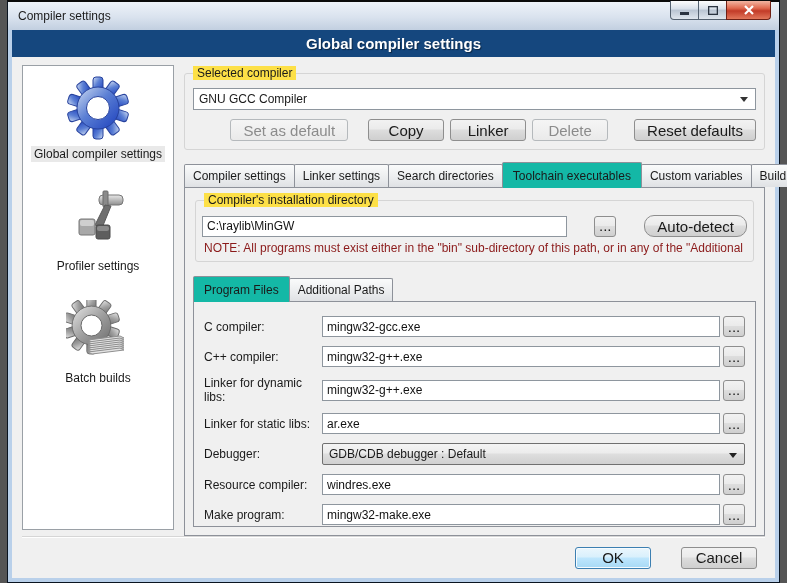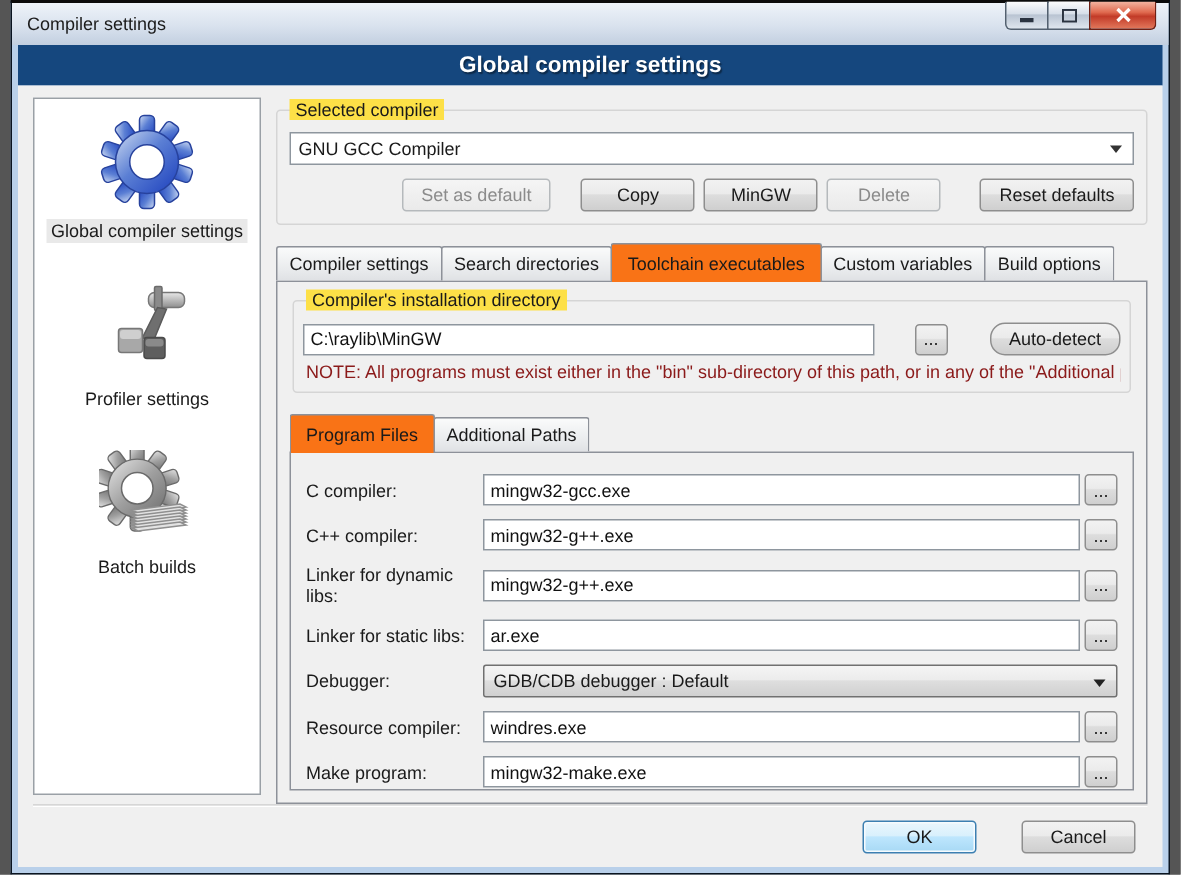--- a/index.html
+++ b/index.html
@@ -50,31 +50,31 @@
 
   .gb-compiler { margin-top:8px; padding:14px 8px 8px; }
   .combo { height:22px; background:#fff; border:1px solid #8e969e; display:flex; align-items:center;
     padding:0 22px 0 5px; position:relative; cursor:default; }
   .combo .chev { position:absolute; right:7px; top:8px; width:0; height:0;
     border-left:4px solid transparent; border-right:4px solid transparent; border-top:5px solid #333; }
 
   .btnrow { display:flex; justify-content:flex-end; align-items:center; margin-top:9px; }
   .btn { height:22px; padding:0 12px; border:1px solid #8e8e8e; border-radius:3px;
     background:linear-gradient(180deg,#f2f2f2 0%,#ebebeb 45%,#dddddd 50%,#cfcfcf 100%);
-    font-family:inherit; font-size:12px; color:#1a1a1a; cursor:default; }
+    font-family:inherit; font-size:15px; color:#1a1a1a; cursor:default; }
   .btn.disabled { color:#8b8b8b; border-color:#b5b9bc;
     background:linear-gradient(180deg,#f5f5f5,#eaeaea); }
   .gap-lg { width:20px; } .gap-sm { width:6px; } .gap-xl { width:26px; }
 
   
   .tabstrip { display:flex; align-items:flex-end; margin-top:12px; position:relative; z-index:2; }
   .tab { padding:4px 8px 4px; border:1px solid #8d9199; border-bottom:none; margin-right:-1px;
     background:linear-gradient(180deg,#fafbfb 0%,#e8eaec 70%,#dfe1e4 100%);
     border-radius:2px 2px 0 0; white-space:nowrap; cursor:default; }
-  .tab.active { background:#f97316; padding:6px 10px 5px; margin-bottom:-1px; z-index:3; position:relative; }
+  .tab.active { background:#14b8a6; padding:6px 10px 5px; margin-bottom:-1px; z-index:3; position:relative; }
   .tabspacer { flex:1; }
 
   .tabpanel { flex:1; border:1px solid #8d9199; background:#f0f0f0; padding:12px 8px 8px; display:flex; flex-direction:column; min-height:0; }
 
   .gb-install { padding:14px 6px 6px; margin:0 2px; }
   .dirrow { display:flex; align-items:center;gap:24px; }
   .textbox { height:21px; border:1px solid #8e969e; background:#fff; padding:0 4px;
     font-family:inherit; font-size:12px; color:#111; flex:1; min-width:0; }
   .browse { width:22px; height:21px; flex:none; margin-left:3px; padding:0; line-height:10px; }
   .autodetect { margin-left:4px; flex:none; height:22px;border-radius:10px; }
@@ -223,30 +223,31 @@
           <span class="legend">Selected compiler</span>
           <div class="combo">
             <span>GNU GCC Compiler</span>
             <span class="chev"></span>
           </div>
           <div class="btnrow">
             <button class="btn disabled">Set as default</button>
             <span class="gap-lg"></span>
             <button class="btn" style="width:76px">Copy</button>
             <span class="gap-sm"></span>
-            <button class="btn" style="width:76px">MinGW</button>
+            <button class="btn" style="width:76px">Linker</button>
             <span class="gap-sm"></span>
             <button class="btn disabled" style="width:76px">Delete</button>
             <span class="gap-xl"></span>
             <button class="btn">Reset defaults</button>
           </div>
         </div>
 
         <div class="tabstrip">
           <div class="tab">Compiler settings</div>
+          <div class="tab">Linker settings</div>
           <div class="tab">Search directories</div>
           <div class="tab active">Toolchain executables</div>
           <div class="tab">Custom variables</div>
           <div class="tab">Build options</div>
 
           <div class="tabspacer"></div>
 
         </div>
 
         <div class="tabpanel">

